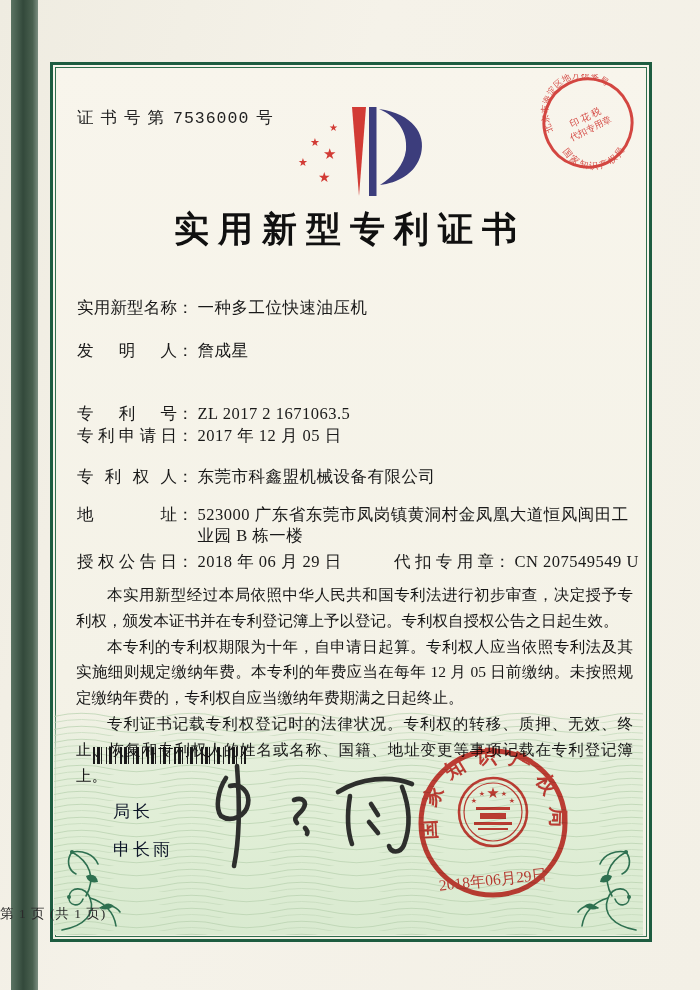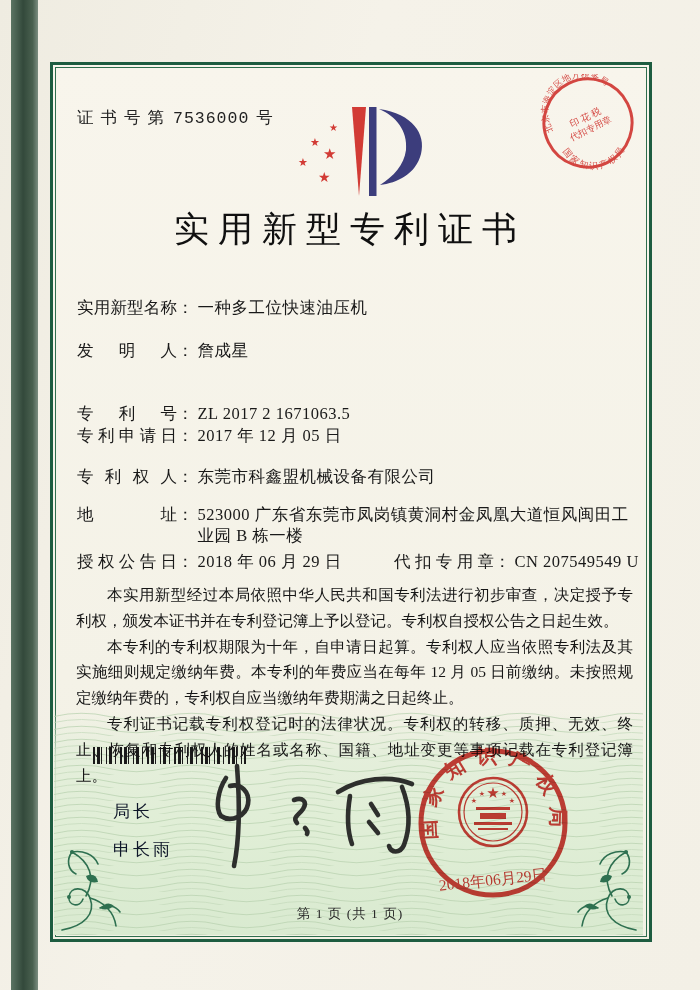--- a/index.html
+++ b/index.html
@@ -19,41 +19,41 @@
   .green-band svg{position:absolute;inset:0;opacity:.75;}
   .ornament{position:absolute;z-index:2;width:84px;height:88px;}
   .ornament.left{left:56px;top:846px;}
   .ornament.right{left:558px;top:846px;transform:scaleX(-1);}
   .cert-no{position:absolute;left:77px;top:107px;font-size:16.5px;color:#222;z-index:4;font-family:Liberation Mono, monospace;}
   .cert-no .sp{letter-spacing:7px;}
   .cert-no .num{letter-spacing:1px;margin-left:2px;margin-right:7px;}
   .logo{position:absolute;left:292px;top:104px;z-index:4;}
   .tax-stamp{position:absolute;left:539px;top:74px;z-index:6;opacity:.88;}
   .title{position:absolute;left:0;top:206px;width:700px;text-align:center;
-    font-size:35px;font-weight:normal;letter-spacing:9px;color:#101010;z-index:4;}
+    font-size:35px;font-weight:bold;letter-spacing:9px;color:#101010;z-index:4;}
   .row{position:absolute;left:77px;display:flex;font-size:16.5px;z-index:4;color:#191919;}
   .flabel{display:inline-block;width:100px;text-align:justify;text-align-last:justify;flex:none;}
   .colon{flex:none;margin-right:4px;}
   .fvalue{max-width:440px;line-height:21px;letter-spacing:.5px;}
   .r1{top:297px}.r2{top:340px}.r3{top:403px}.r4{top:425px}.r5{top:466px}
   .r6{top:504px}.r7{top:551px}.r7b{top:551px;left:394px;}
   .bodytext{position:absolute;left:76px;top:582px;width:557px;z-index:4;
     font-size:15.5px;line-height:25.8px;text-align:justify;color:#161616;}
   .bodytext p{margin:0;text-indent:2em;}
   .barcode{position:absolute;left:93px;top:747px;width:153px;height:17px;z-index:3;
     background:repeating-linear-gradient(90deg,
       #1a1a1a 0 2px,transparent 2px 4px,#1a1a1a 4px 7px,transparent 7px 8px,
       #1a1a1a 8px 9px,transparent 9px 13px,#1a1a1a 13px 14px,transparent 14px 16px,
       #1a1a1a 16px 19px,transparent 19px 22px,#1a1a1a 22px 23px,transparent 23px 27px);}
   .director{position:absolute;left:113px;z-index:4;font-family:"Liberation Sans","DejaVu Sans",sans-serif;
     font-size:17px;letter-spacing:3px;color:#0f172a;}
   .director.t1{top:800px}.director.t2{top:838px}
   .signature{position:absolute;left:188px;top:760px;z-index:5;}
   .seal{position:absolute;left:416px;top:746px;z-index:6;opacity:.92;mix-blend-mode:multiply;}
-  .footer{position:absolute;left:0;top:905px;width:700px;text-align:center;z-index:4;
+  .footer{position:absolute;left:0;top:905px;width:700px;text-align:left;z-index:4;
     font-size:13.5px;letter-spacing:1px;color:#2b2b2b;}
 </style>
 </head>
 <body>
 
 <div class="spine"></div>
 
 <div class="frame">
   <div class="frame-inner"></div>
 </div>

